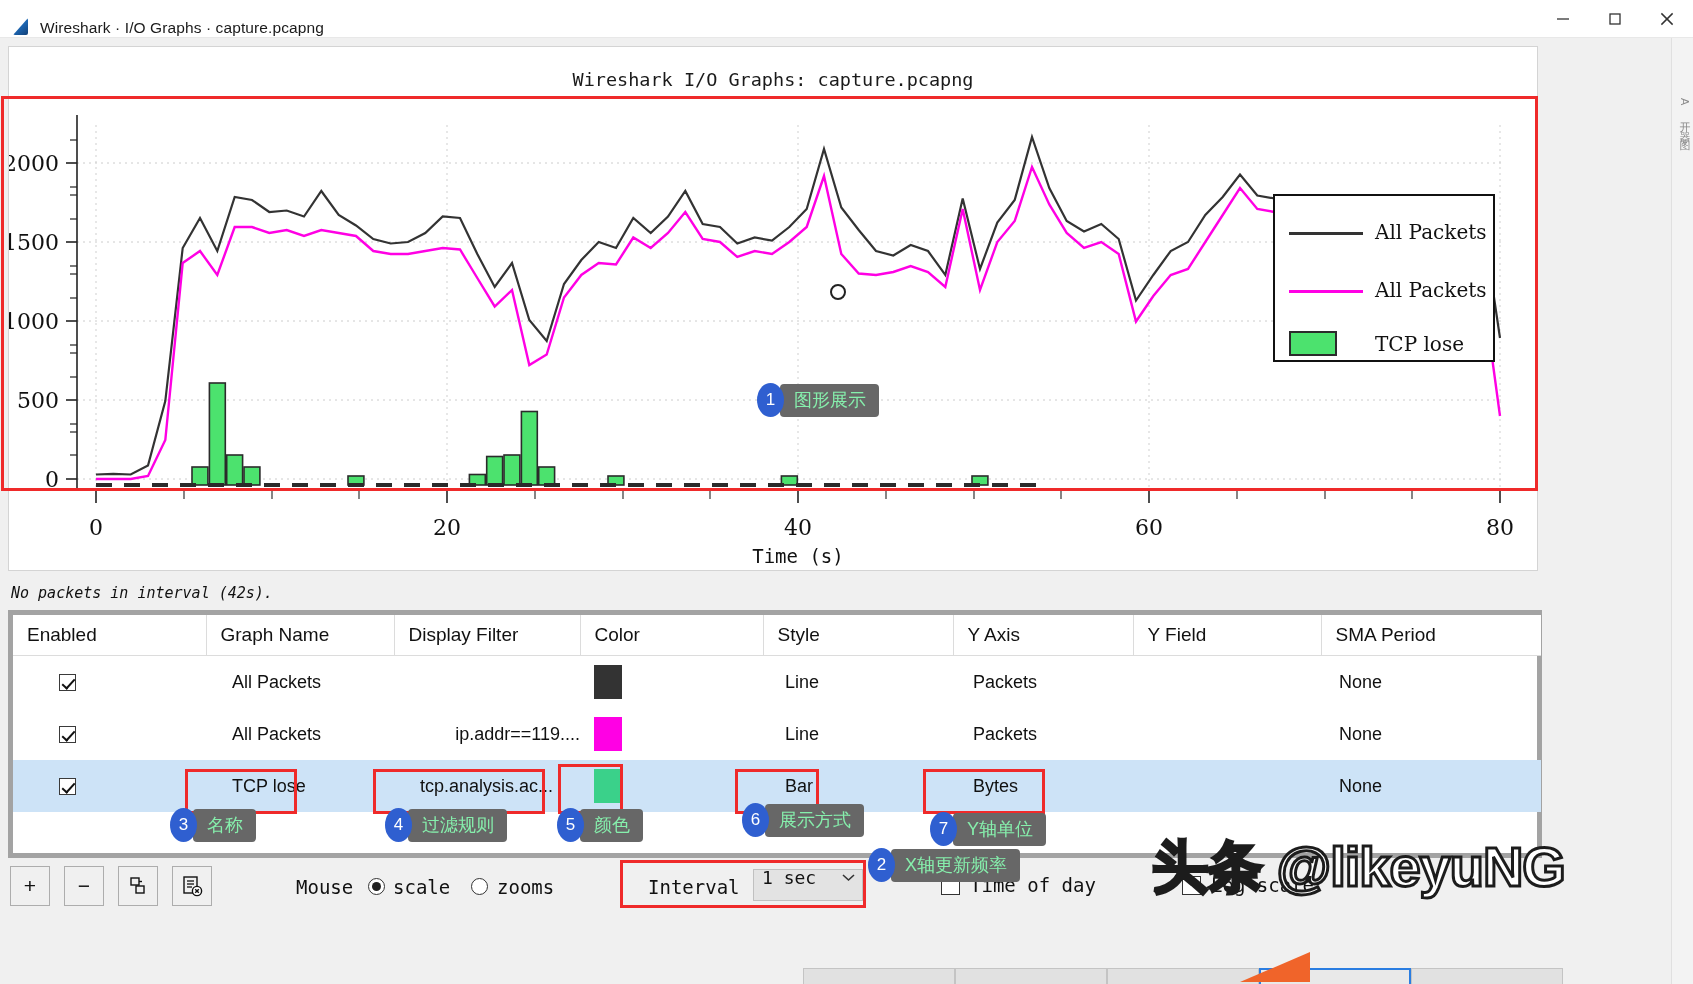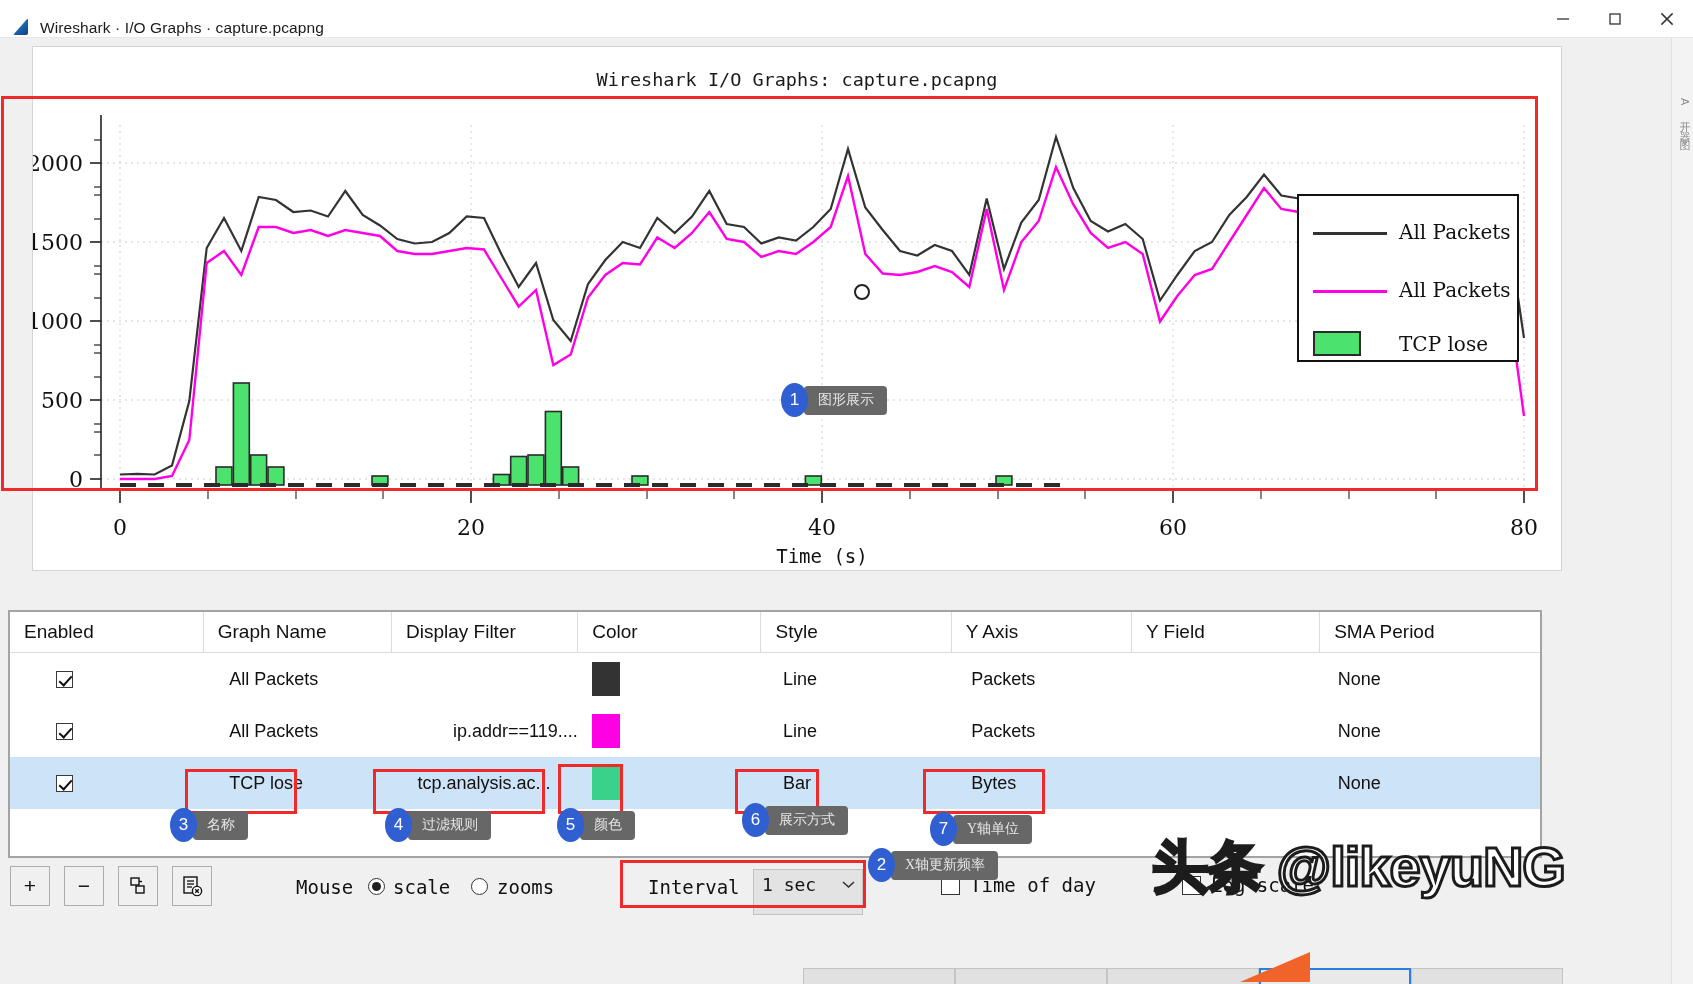--- a/index.html
+++ b/index.html
@@ -29,21 +29,21 @@
   .wc { width: 52px; height: 38px; display: flex; align-items: center; justify-content: center;
         font-size: 16px; color: #333; }
   .wc svg { display:block; }
 
   
   .dialog { position: absolute; left: 0; top: 38px; width: 1693px; height: 946px; background: #f0f0f0; }
 
   
   .chartpanel {
     position: absolute; left: 8px; top: 8px; width: 1530px; height: 525px;
-    background: #ffffff; border: 1px solid #d4d4d4; margin-left: 24px;
+    background: #ffffff; border: 1px solid #d4d4d4;
   }
   .chart-title {
     position: absolute; left: 0; top: 22px; width: 100%; text-align: center;
     font-family: "DejaVu Sans Mono", monospace; font-size: 18.5px; color: #1a1a1a;
     letter-spacing: 0px;
   }
   .chartsvg { position: absolute; left: 0; top: 0; }
 
   
   .redbox { position: absolute; border: 3px solid #ef2a2a; pointer-events: none; }
@@ -51,21 +51,21 @@
   
   .statusline {
     position: absolute; left: 8px; top: 540px; width: 1530px; height: 30px;
     font-family: "DejaVu Sans Mono", monospace; font-style: italic;
     font-size: 15px; color: #111; display: flex; align-items: center; padding-left: 3px;
   }
 
   
   .tablewrap {
     position: absolute; left: 8px; top: 572px; width: 1534px; height: 248px;
-    background: #ffffff; border: 2px solid #a3a3a3;
+    background: #ffffff; border: 5px solid #a3a3a3;
   }
   table.graphs { width: 100%; border-collapse: collapse; table-layout: fixed; }
   table.graphs th {
     font-weight: normal; font-size: 19px; color: #111; text-align: left;
     padding: 9px 0 9px 14px; border-right: 1px solid #dcdcdc; border-bottom: 1px solid #dcdcdc;
     background: #ffffff; font-family: "Liberation Sans", sans-serif;
   }
   table.graphs td {
     font-size: 18px; color: #111; padding: 9px 0 9px 14px; height: 38px;
     font-family: "Liberation Sans", sans-serif;
@@ -88,23 +88,23 @@
 
   
   .callout { position: absolute; display: flex; align-items: center; height: 34px; }
   .cnum {
     width: 27px; height: 34px; border-radius: 50%;
     background: #2f5fd0; color: #fff; font-size: 17px;
     display: flex; align-items: center; justify-content: center; z-index: 2;
     box-shadow: 0 0 0 0 transparent;
   }
   .clabel {
-    background: #676767; color: #e5e5e5; font-size: 14px;
+    background: #676767; color: #86efac; font-size: 18px;
     padding: 7px 13px 8px 14px; margin-left: -4px; border-radius: 4px; position: relative;
-    white-space: nowrap; line-height: 1; font-family: Liberation Serif, serif;
+    white-space: nowrap; line-height: 1;
   }
   .clabel::before {
     content: ""; position: absolute; left: -7px; top: 50%; transform: translateY(-50%);
     border-top: 8px solid transparent; border-bottom: 8px solid transparent;
     border-right: 8px solid #676767;
   }
 
   
   .bottombar { position: absolute; left: 8px; top: 828px; width: 1685px; height: 60px; }
   .btnicon {
@@ -116,21 +116,21 @@
   .radio {
     width: 17px; height: 17px; border-radius: 50%; border: 1.5px solid #333;
     display: inline-block; position: relative; background: #fff; vertical-align: middle;
   }
   .radio.on::after {
     content: ""; position: absolute; left: 3px; top: 3px; width: 9px; height: 9px;
     border-radius: 50%; background: #222;
   }
   .interval-label { font-family: "DejaVu Sans Mono", monospace; font-size: 19px; color: #111; }
   .combo {
-    width: 110px; height: 46px; background: #e3e3e3; border: 1px solid #c0c0c0;
+    width: 110px; height: 32px; background: #e3e3e3; border: 1px solid #c0c0c0;
     display: flex; align-items: center; justify-content: space-between;
     padding: 0 7px 16px 8px; font-family: "DejaVu Sans Mono", monospace; font-size: 18px; color: #111; text-align: center;
   }
   .chk2 { width: 19px; height: 19px; border: 1.5px solid #333; background: #fff; display: inline-block; vertical-align: middle; }
 
   
   .btnrow { position: absolute; top: 930px; left: 0; width: 1693px; height: 54px; }
   .dlgbtn {
     position: absolute; top: 0; height: 52px; background: #e1e1e1; border: 1px solid #c4c4c4;
     font-family: "DejaVu Sans Mono", monospace; font-size: 20px; color: #111;
@@ -320,20 +320,21 @@
       </div>
 
       <div class="callout" style="left:748px; top:336px;">
         <div class="cnum">1</div>
         <div class="clabel">图形展示</div>
       </div>
     </div>
 
     <div class="redbox" style="left:1px; top:58px; width:1537px; height:395px;"></div>
 
+    <div class="statusline">No packets in interval (42s).</div>
 
     <div class="tablewrap">
       <table class="graphs">
         <colgroup>
           <col class="c-en">
             <col class="c-gn">
             <col class="c-df">
             <col class="c-col">
           <col class="c-st">
             <col class="c-ya">

